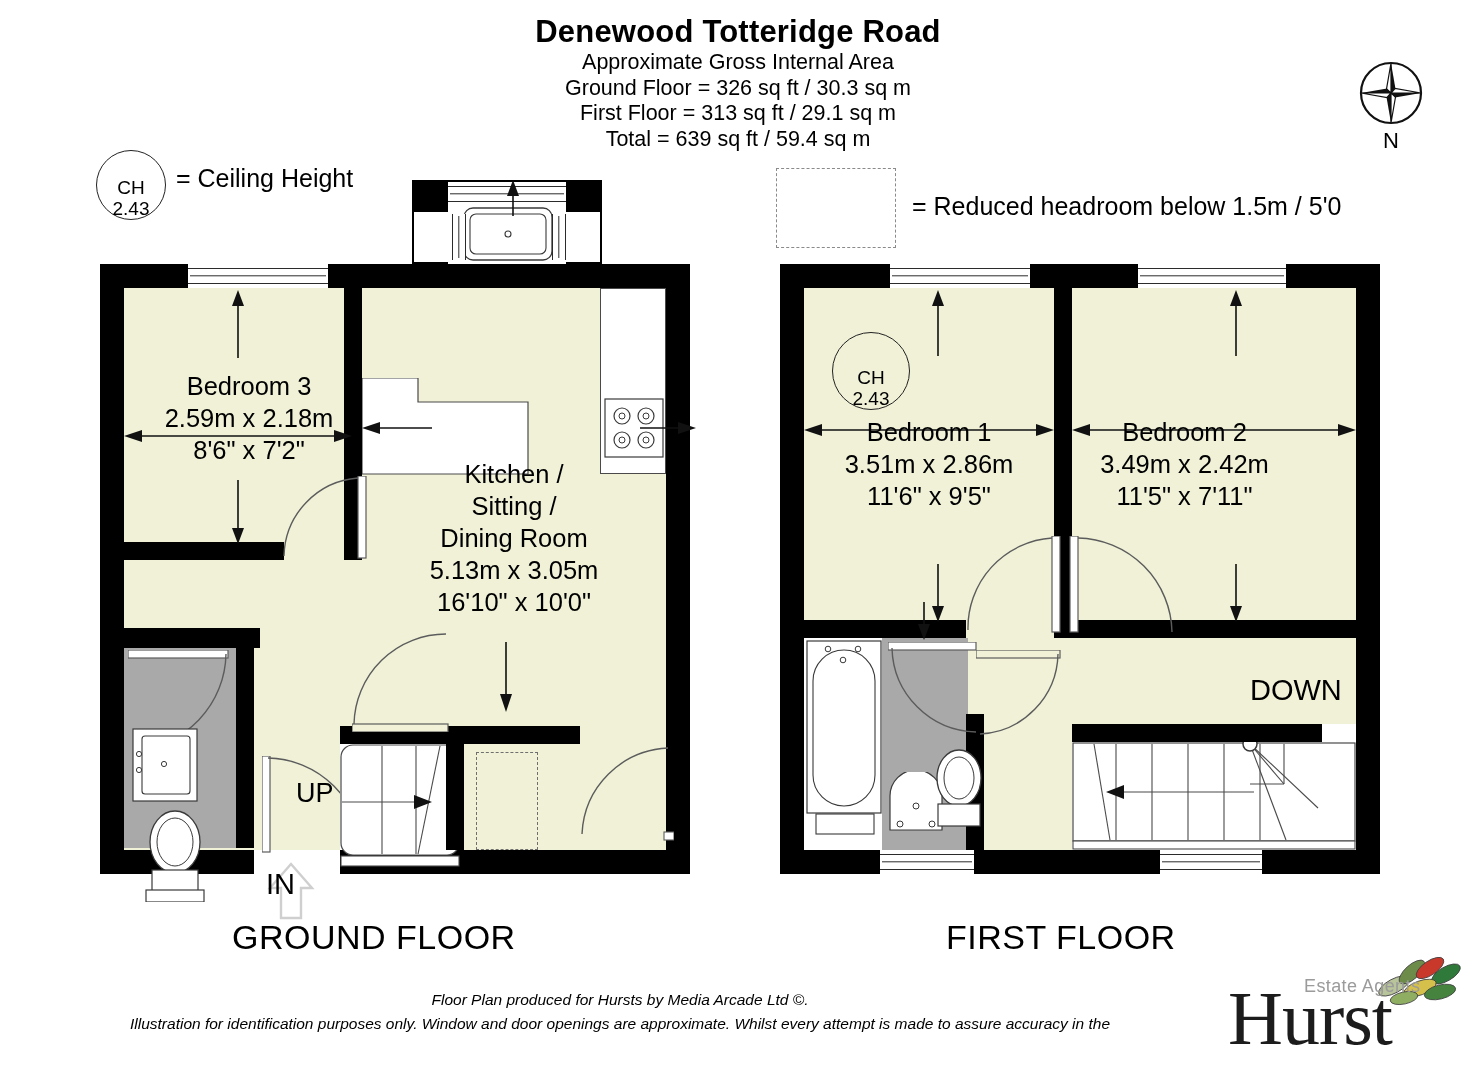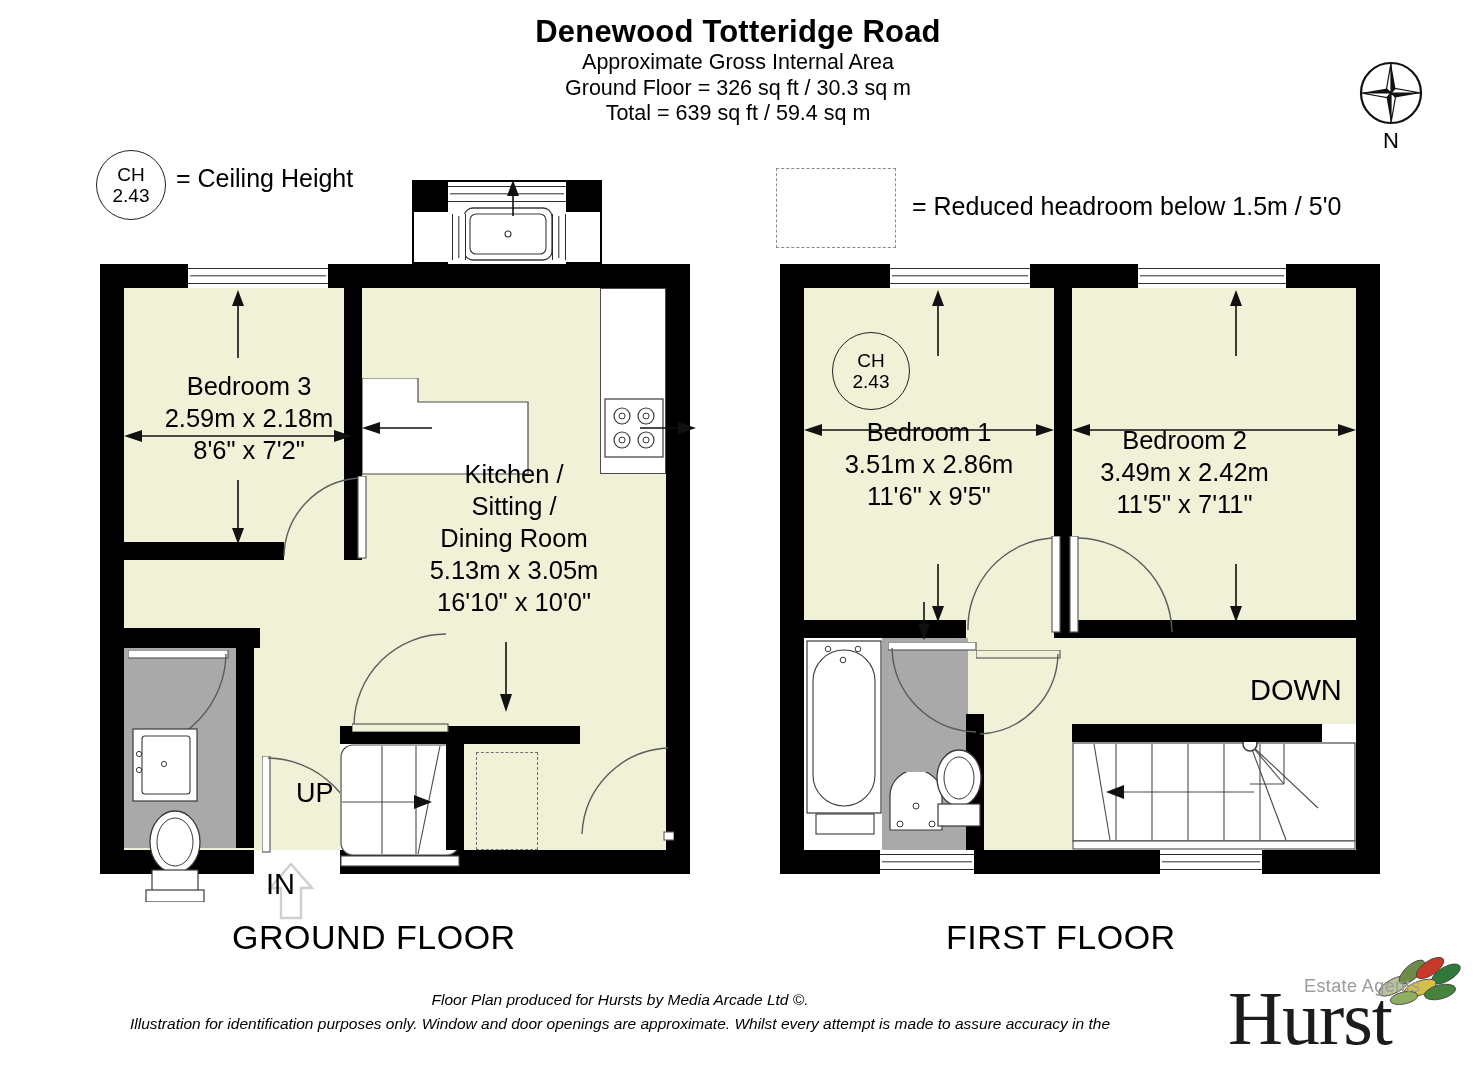--- a/index.html
+++ b/index.html
@@ -9,21 +9,21 @@
   .abs{position:absolute;}
 
   
   #title{left:0;top:14px;width:1476px;text-align:center;font-size:31px;font-weight:bold;letter-spacing:.2px;}
   #sub-wrap{left:0;top:50px;width:1476px;text-align:center;}
   #sub-wrap div{font-size:21.5px;line-height:25.5px;text-align:center;}
 
   
   #ch-legend{left:96px;top:150px;width:330px;height:76px;}
   .ch-circle{position:absolute;left:0;top:0;width:68px;height:68px;border:1.6px solid #222;border-radius:50%;
-             display:flex;flex-direction:column;align-items:center;justify-content:center;}
+             display:flex;flex-direction:column;align-items:center;justify-content:flex-end;}
   .ch-circle span{font-size:19px;line-height:21px;}
   #ch-legend .lg-text{position:absolute;left:80px;top:14px;font-size:25px;white-space:nowrap;text-align:center;}
 
   #rh-legend{left:776px;top:168px;width:640px;height:82px;}
   .rh-box{position:absolute;left:0;top:0;width:118px;height:78px;border:1.6px dashed #8a8a8a;background:#fff;}
   #rh-legend .lg-text{position:absolute;left:136px;top:24px;font-size:25px;white-space:nowrap;}
 
   
   #compass{left:1352px;top:58px;width:78px;height:96px;}
   #compass .cn{position:absolute;left:0;top:70px;width:78px;text-align:center;font-size:22px;}
@@ -62,20 +62,21 @@
   #logo .word{position:absolute;left:2px;top:22px;font-family:"Liberation Serif",serif;font-size:76px;line-height:76px;color:#1c1c1c;letter-spacing:-1px;}
   #logo .ea{position:absolute;left:78px;top:18px;font-size:18px;color:#9b9b9b;letter-spacing:.4px;}
 </style>
 </head>
 <body>
 
 <div class="abs" id="title">Denewood Totteridge Road</div>
 <div class="abs" id="sub-wrap">
   <div>Approximate Gross Internal Area</div>
   <div>Ground Floor = 326 sq ft / 30.3 sq m</div>
+  <div>First Floor = 313 sq ft / 29.1 sq m</div>
   <div>Total = 639 sq ft / 59.4 sq m</div>
 </div>
 
 <div class="abs" id="ch-legend">
   <div class="ch-circle">
     <span>CH</span>
     <span>2.43</span>
   </div>
   <div class="lg-text">= Ceiling Height</div>
 </div>
@@ -308,21 +309,21 @@
     <line x1="4" y1="8" x2="280" y2="8" stroke="#111" stroke-width="1.4"></line>
     <polygon points="0,8 18,2 18,14" fill="#111"></polygon>
     <polygon points="284,8 266,2 266,14" fill="#111"></polygon>
   </svg>
 
   <div class="rlabel" style="left:24px;top:236px;width:250px;">
     <span class="l">Bedroom 1</span>
     <span class="l">3.51m x 2.86m</span>
     <span class="l">11'6" x 9'5"</span>
   </div>
-  <div class="rlabel" style="left:292px;top:244px;width:225px;">
+  <div class="rlabel" style="left:292px;top:236px;width:225px;">
     <span class="l">Bedroom 2</span>
     <span class="l">3.49m x 2.42m</span>
     <span class="l">11'5" x 7'11"</span>
   </div>
 
   <div class="wall" style="left:24px;top:440px;width:162px;height:18px;"></div>
   <div class="wall" style="left:292px;top:440px;width:284px;height:18px;"></div>
 
   <svg class="abs" style="left:186px;top:356px;" width="96" height="102">
     <rect x="86" y="0" width="8" height="96" fill="#fff" stroke="#5c5c5c" stroke-width="1.2"></rect>

